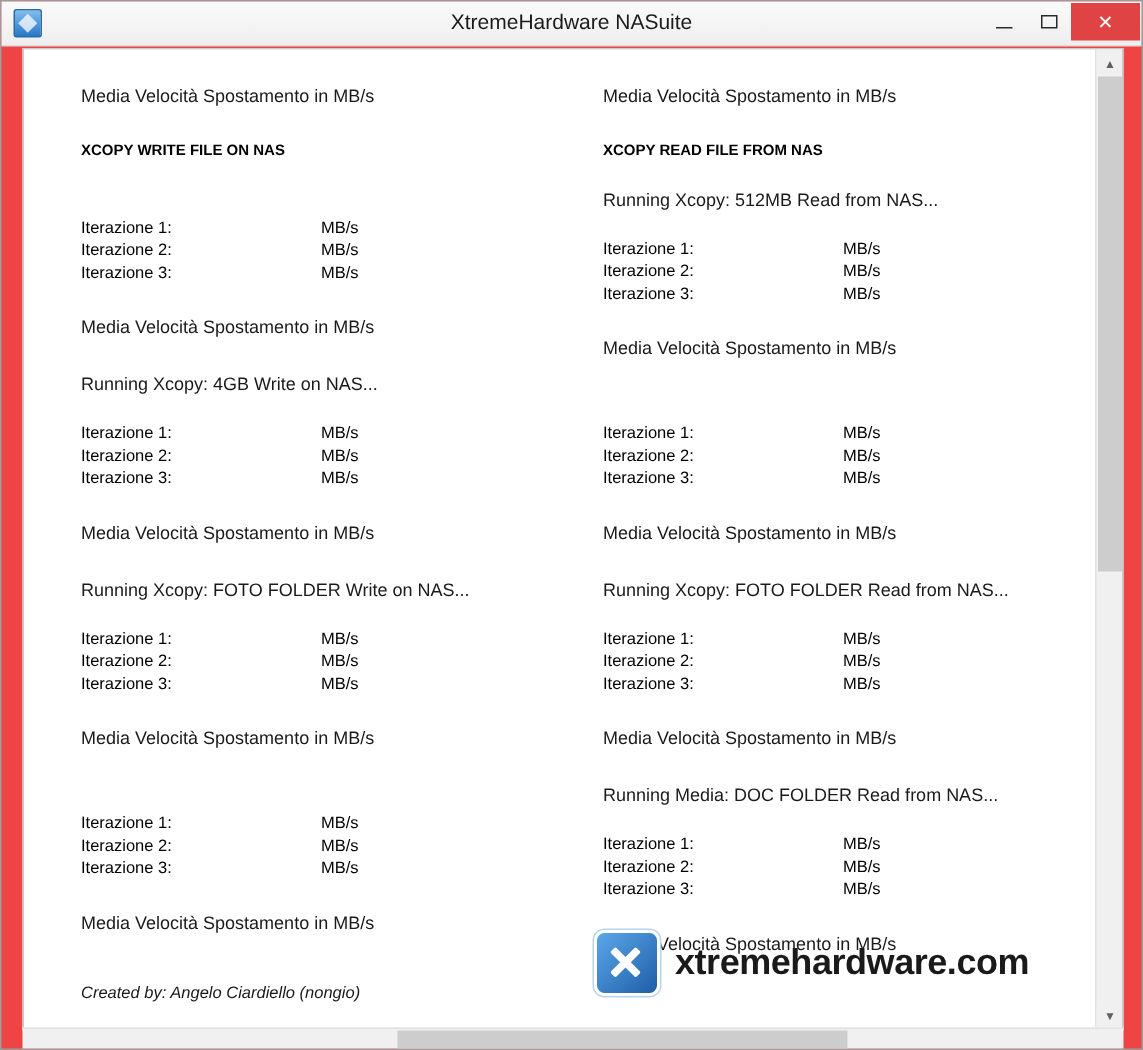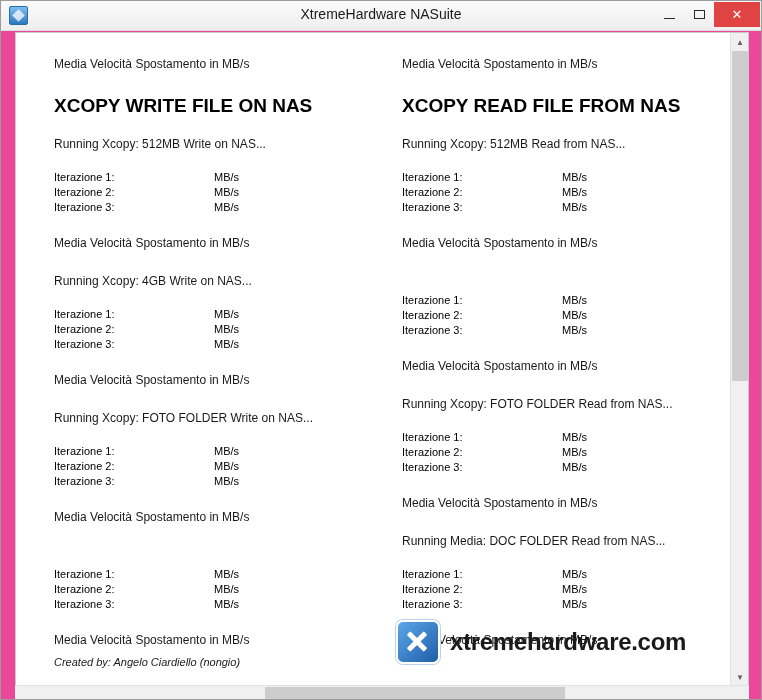--- a/index.html
+++ b/index.html
@@ -15,21 +15,21 @@
     font-size: 12px;
     color: #000;
   }
 
   .window {
     position: absolute;
     left: 0;
     top: 0;
     width: 762px;
     height: 700px;
-    background: #ec4899;
+    background: #ef4444;
     border: 1px solid #9c9c9c;
     box-sizing: border-box;
   }
 
   
   .titlebar {
     position: relative;
     height: 29px;
     background: linear-gradient(#fbfbfb, #eeeeee);
     border-bottom: 1px solid #dcdcdc;
@@ -204,21 +204,21 @@
   }
   .col.left  { left: 38px; }
   .col.right { left: 386px; }
 
   .line {
     font-size: 12px;
     color: #1a1a1a;
     white-space: nowrap;
   }
   .heading {
-    font-size: 19px;
+    font-size: 10px;
     font-weight: bold;
     color: #000;
     white-space: nowrap;
   }
   .iter-row {
     position: relative;
     height: 15px;
     font-size: 11px;
   }
   .iter-row .label {
@@ -306,21 +306,20 @@
 
       <div class="columns">
 
         <div class="col left">
           <div class="sp-24"></div>
           <div class="line">Media Velocità Spostamento in MB/s</div>
           <div class="sp-24"></div>
           <div class="heading">XCOPY WRITE FILE ON NAS</div>
           <div class="sp-20"></div>
 
-          <div class="line">Running Xcopy: 512MB Write on NAS...</div>
           <div class="sp-20"></div>
           <div class="iter-row">
             <span class="label">Iterazione 1:</span>
             <span class="unit">MB/s</span>
           </div>
           <div class="iter-row">
             <span class="label">Iterazione 2:</span>
             <span class="unit">MB/s</span>
           </div>
           <div class="iter-row">

